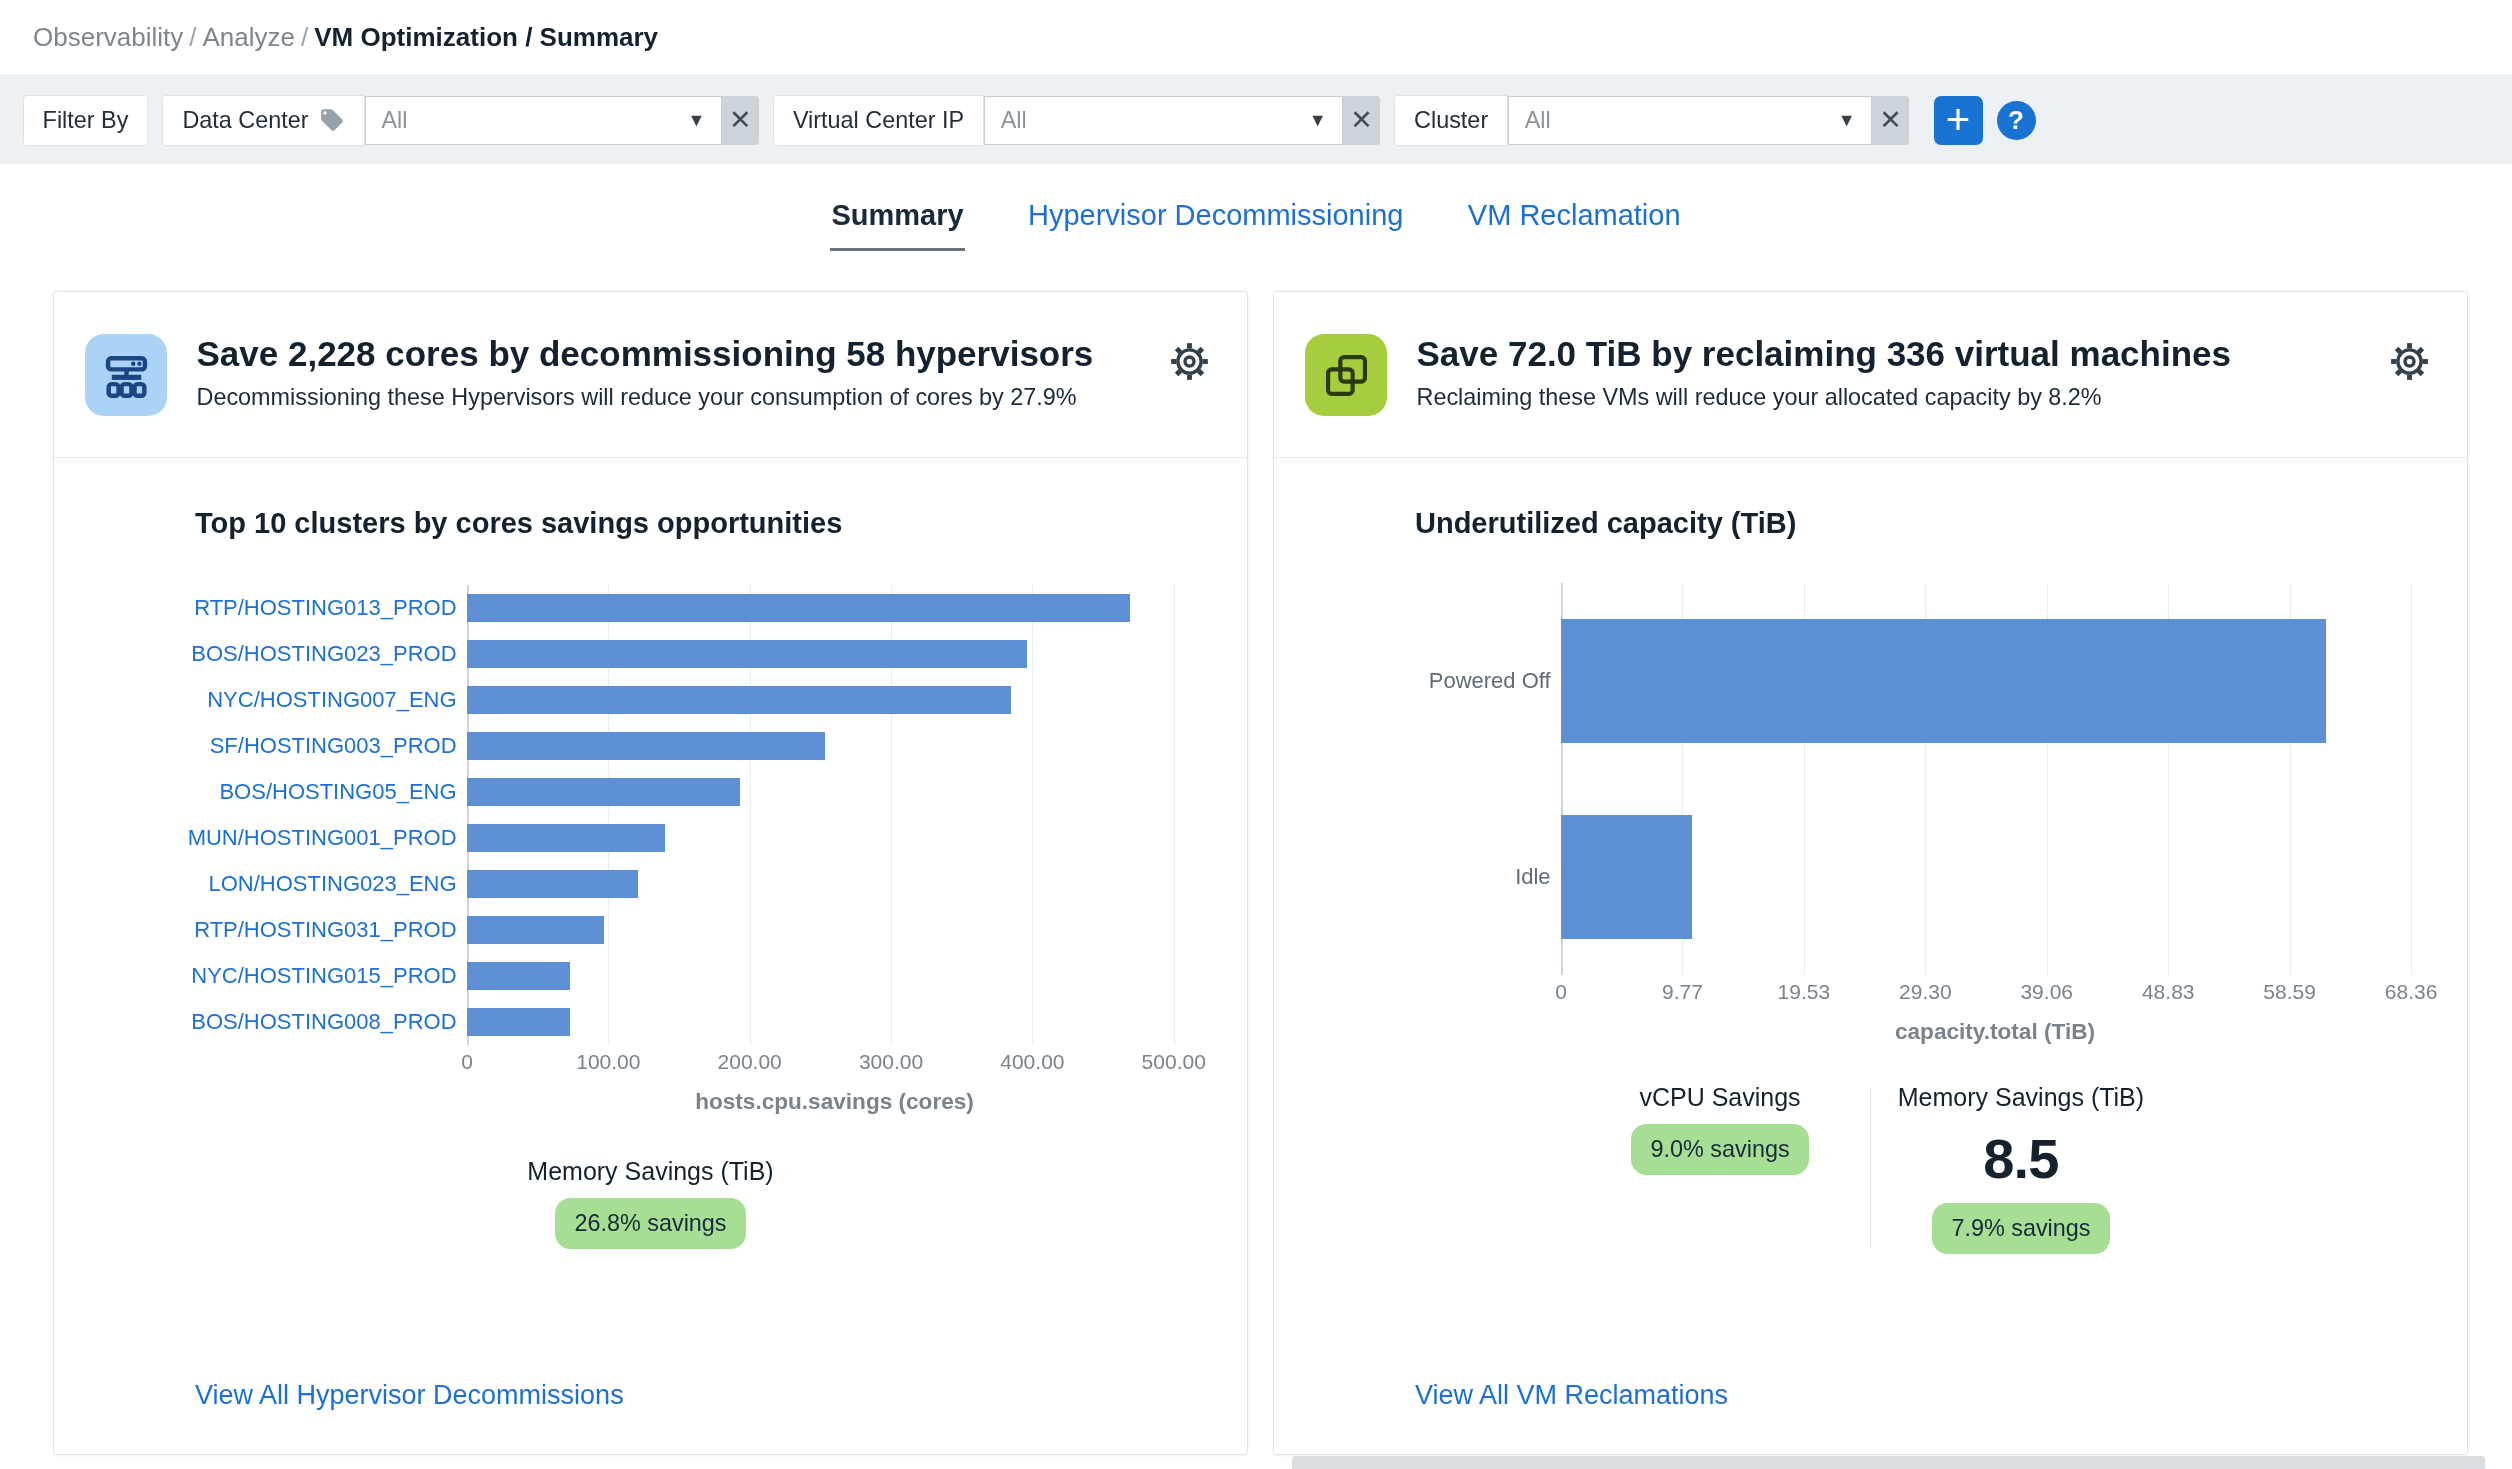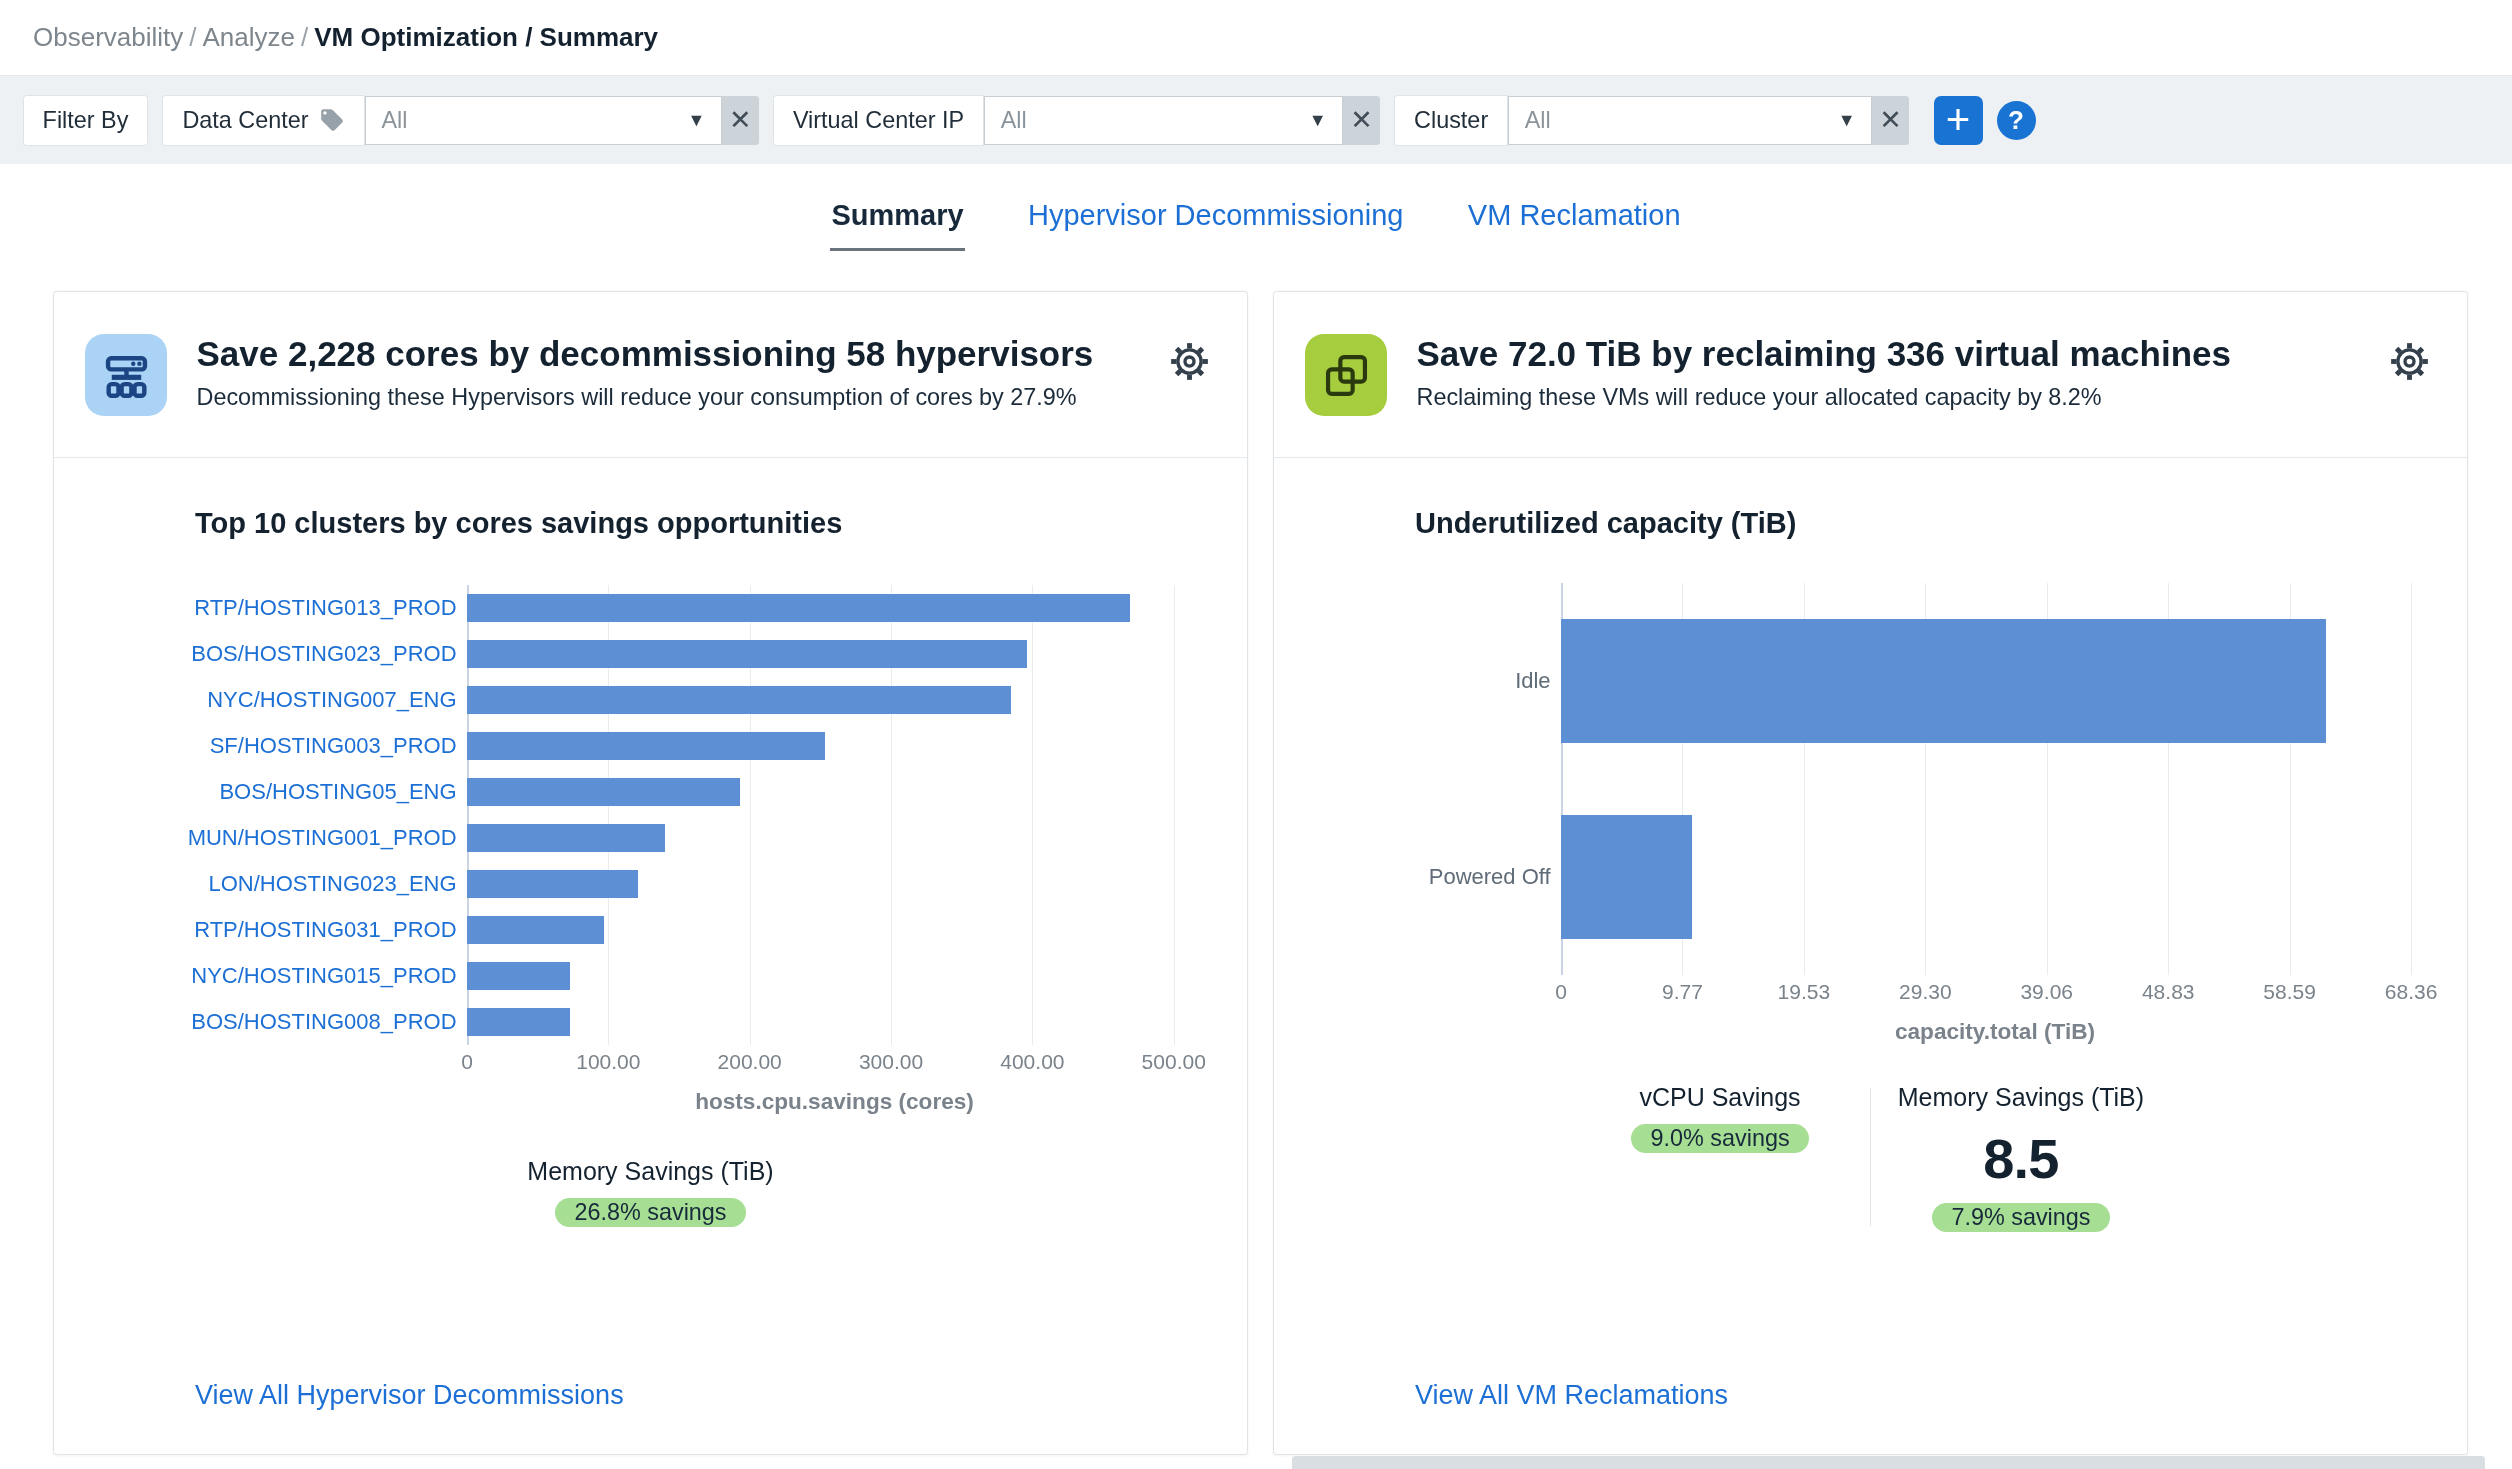--- a/index.html
+++ b/index.html
@@ -77,21 +77,21 @@
   .chart-right .bar { top:36px; bottom:36px; }
   .tickbar-right { margin-left:287px; margin-right:38px; }
 
   
   .kpi-area { margin-top:42px; text-align:center; }
   .kpi-row { display:flex; justify-content:center; margin-top:38px; }
   .kpi { width:300px; text-align:center; }
   .kpi-vdivider { width:0.9px; background:#e2e6e9; margin:5.2px 0; }
   .kpi-label { font-size:25px; color:#14222f; }
   .kpi-value { font-size:56px; font-weight:700; color:#14222f; margin-top:14px; letter-spacing:-0.9px; }
-  .kpi-badge { display:inline-block; margin-top:12px; background:#a6df93; border-radius:15.6px; padding:1px 19px; font-size:23.4px; color:#17293a; }
+  .kpi-badge { display:inline-block; margin-top:12px; background:#a6df93; border-radius:15.6px; padding:12px 19px; font-size:23.4px; color:#17293a; }
 
   .card-link { position:absolute; left:141px; bottom:43px; font-size:27px; font-weight:500; color:#1c6fd4; cursor:pointer; }
 
   .next-card-edge { position:absolute; left:1292px; top:1456px; width:1193px; height:14px; background:#d9dee2; border-radius:3.5px 3.5px 0 0; }
 </style>
 </head>
 <body>
 
 <div class="topbar">
   <div class="crumbs">
@@ -291,22 +291,22 @@
               <line x1="16.9" y1="7.1" x2="18.9" y2="5.1"></line>
           </g>
         </svg>
       </div>
     </div>
     <div class="card-divider"></div>
 
     <div class="chart-title">Underutilized capacity (TiB)</div>
     <div class="chart chart-right" id="chart1">
       <div class="labels-col">
+          <div class="rowlabel">Powered Off</div>
           <div class="rowlabel">Idle</div>
-          <div class="rowlabel">Powered Off</div>
         </div>
       <div class="plot-col">
           <div class="gridline zero" style="left: 0%;"></div>
           <div class="gridline" style="left: 13.9971%;"></div>
           <div class="gridline" style="left: 27.9799%;"></div>
           <div class="gridline" style="left: 41.9771%;"></div>
           <div class="gridline" style="left: 55.9599%;"></div>
           <div class="gridline" style="left: 69.957%;"></div>
           <div class="gridline" style="left: 83.9398%;"></div>
           <div class="gridline" style="left: 97.937%;"></div>

